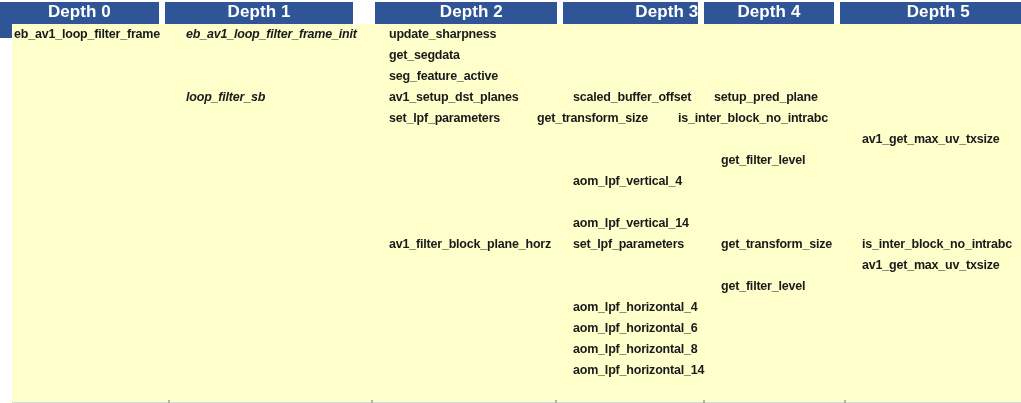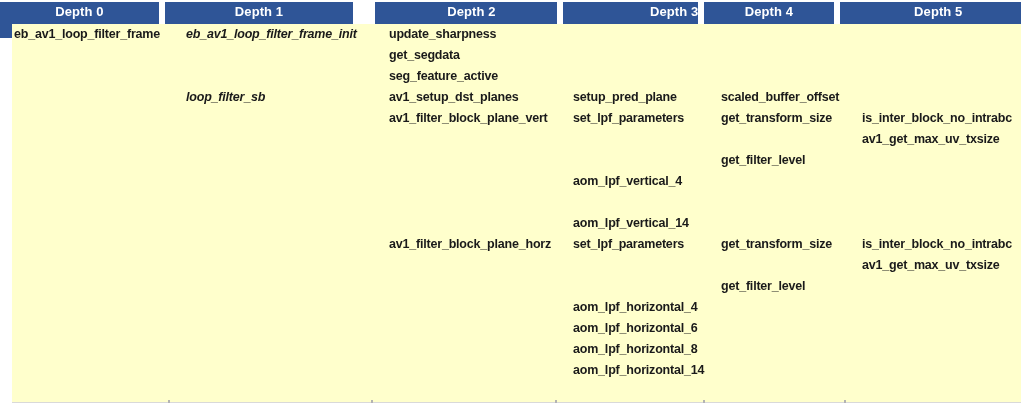--- a/index.html
+++ b/index.html
@@ -23,21 +23,21 @@
     left: 0;
     width: 1021px;
     height: 20px;
     display: flex;
     background: #ffffff;
   }
   .header-cell {
     height: 36px;
     background: #2F5597;
     color: #ffffff;
-    font-size: 13px;
+    font-size: 17px;
     line-height: 20px;
     text-align: center;
     white-space: nowrap;
     letter-spacing: 0.1px;
   }
   .hc0 { width: 166px; margin-right: 6px; }
   .hc1 { width: 197px; margin-right: 22px; }
   .hc2 { width: 178px; margin-right: 6px; padding-left: 11px; }
   .hc3 { width: 142px; margin-right: 6px; text-align: right; }
   .hc4 { width: 135px; margin-right: 6px; }
@@ -127,29 +127,28 @@
     <div class="cell c2">seg_feature_active</div>
     <div class="cell c3"></div>
     <div class="cell c4"></div>
     <div class="cell c5"></div>
   </div>
 
   <div class="row">
     <div class="cell c0"></div>
     <div class="cell c1">loop_filter_sb</div>
     <div class="cell c2">av1_setup_dst_planes</div>
+    <div class="cell c4">scaled_buffer_offset</div>
     <div class="cell c3">setup_pred_plane</div>
-    <div class="cell c4">scaled_buffer_offset</div>
-    <div class="cell c5"></div>
-  </div>
-
-  <div class="row">
-    <div class="cell c0"></div>
-    <div class="cell c1"></div>
-    <div class="cell c2">av1_filter_block_plane_vert</div>
+    <div class="cell c5"></div>
+  </div>
+
+  <div class="row">
+    <div class="cell c0"></div>
+    <div class="cell c1"></div>
     <div class="cell c3">set_lpf_parameters</div>
     <div class="cell c4">get_transform_size</div>
     <div class="cell c5">is_inter_block_no_intrabc</div>
   </div>
 
   <div class="row">
     <div class="cell c0"></div>
     <div class="cell c1"></div>
     <div class="cell c2"></div>
     <div class="cell c3"></div>

